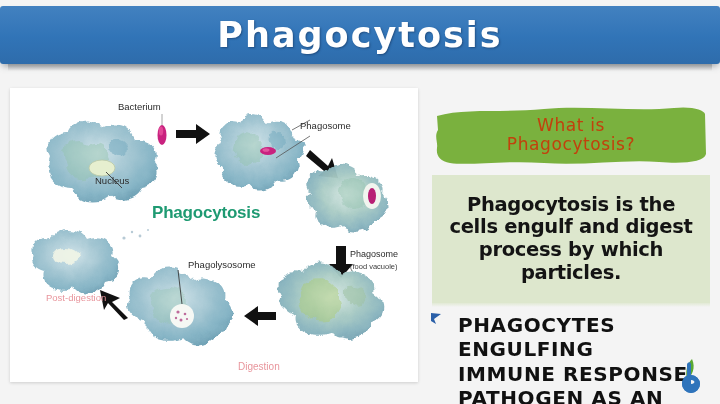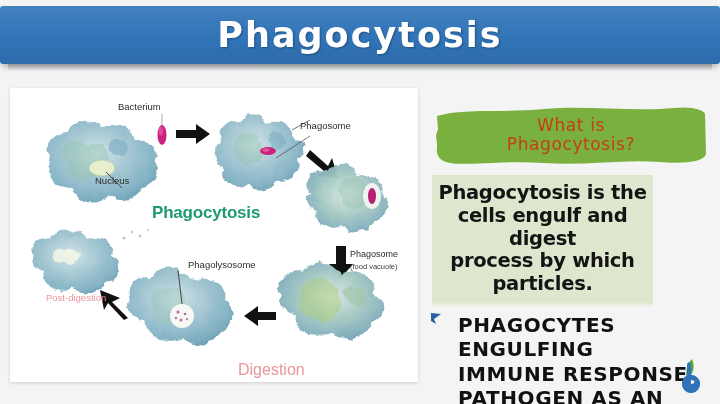--- a/index.html
+++ b/index.html
@@ -51,42 +51,42 @@
   .lab-nucleus   { left: 85px;  top: 88px; font-size: 9.5px; }
   .lab-pseudo    { left: 290px; top: 33px; font-size: 9.5px; }
   .lab-phagosome { left: 340px; top: 162px; font-size: 9px; }
   .lab-foodvac   { left: 340px; top: 175px; font-size: 7.5px; color: #3b3b3b; }
   .lab-phagolyso { left: 178px; top: 172px; font-size: 9.5px; text-align: center; }
   .lab-center {
     left: 142px; top: 116px; font-size: 17px; font-weight: bold;
     color: #1e9a72; letter-spacing: -0.2px;
   }
   .lab-postdig { left: 36px; top: 205px; font-size: 9.5px; color: #e8959c; }
-  .lab-digest  { left: 228px; top: 274px; font-size: 16px; color: #e8959c; }
+  .lab-digest  { left: 228px; top: 274px; font-size: 10px; color: #e8959c; }
 
   
   .green-banner {
     position: absolute; left: 434px; top: 104px; width: 274px; height: 64px;
   }
   .green-banner-bg { position: absolute; inset: 0; width: 274px; height: 64px; }
   .green-banner-text {
     position: absolute; inset: 0;
     display: flex; flex-direction: column; align-items: center; justify-content: center;
     color: #c2410c;
     font-family: "DejaVu Sans", sans-serif;
     font-size: 17px;
     line-height: 1.12;
     letter-spacing: 0.6px;
     text-align: center;
     padding-bottom: 2px;
   }
   .green-banner-text span { display: block; }
 
   .def-box {
-    position: absolute; left: 432px; top: 175px; width: 221px; height: 128px;
+    position: absolute; left: 432px; top: 175px; width: 278px; height: 128px;
     background: #dde7cd;
     padding-left: 48px;
   }
   .def-box::after{
     content:""; position:absolute; left:0; right:0; bottom:-4px; height:5px;
     background: linear-gradient(180deg, rgba(221,231,205,1), rgba(221,231,205,0));
   }
   .def-text {
     position: absolute; inset: 0;
     display: flex; flex-direction: column; align-items: center; justify-content: center;

